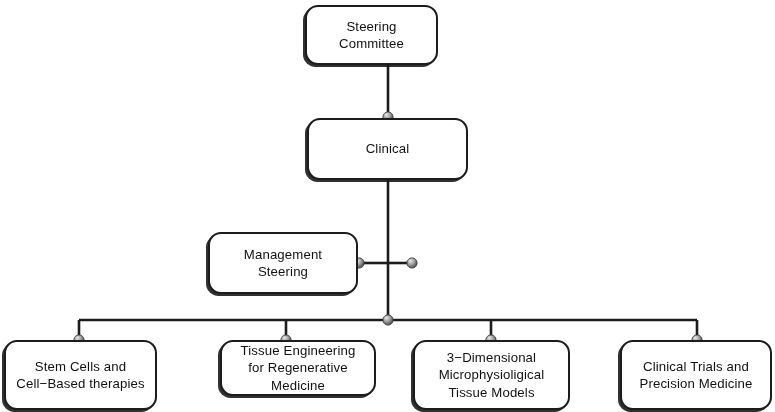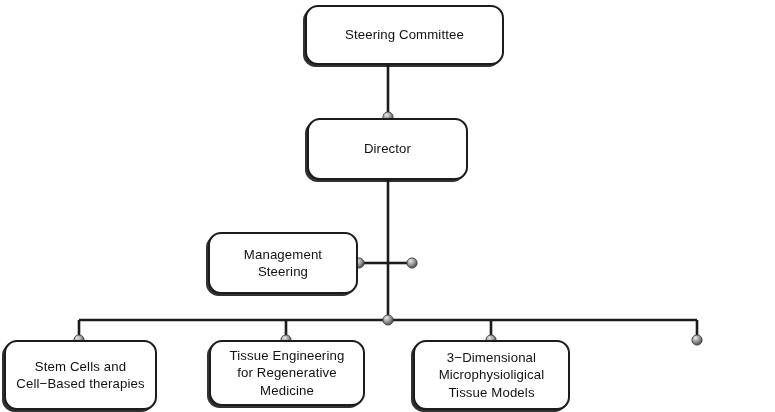--- a/index.html
+++ b/index.html
@@ -84,45 +84,49 @@
       <circle cx="359" cy="263" r="5.1"></circle>
       <circle cx="412" cy="263" r="5.1"></circle>
       <circle cx="388" cy="320" r="5.1"></circle>
       <circle cx="79" cy="340" r="5.1"></circle>
       <circle cx="286" cy="340" r="5.1"></circle>
       <circle cx="491" cy="340" r="5.1"></circle>
       <circle cx="697" cy="340" r="5.1"></circle>
     </g>
   </svg>
 
-  <div class="node" style="left:305px; top:5px; width:199px; height:60px;">
+  <div class="node" style="left:305px; top:5px; width:133px; height:60px;">
     <span class="node-label">Steering Committee</span>
   </div>
 
   <div class="node" style="left:307px; top:118px; width:161px; height:62px;">
-    <span class="node-label">Director</span>
+    <span class="node-label">Clinical</span>
   </div>
 
   <div class="node" style="left:208px; top:232px; width:150px; height:62px;">
     <span class="node-label">Management
 Steering</span>
   </div>
 
 
   <div class="node" style="left:4px; top:340px; width:153px; height:70px;">
     <span class="node-label">Stem Cells and
 Cell−Based therapies</span>
   </div>
 
-  <div class="node" style="left:209px; top:340px; width:156px; height:66px;">
+  <div class="node" style="left:220px; top:340px; width:156px; height:56px;">
     <span class="node-label">Tissue Engineering
 for Regenerative
 Medicine</span>
   </div>
 
   <div class="node" style="left:413px; top:340px; width:157px; height:70px;">
     <span class="node-label">3−Dimensional
 Microphysioligical
 Tissue Models</span>
   </div>
 
+  <div class="node" style="left:620px; top:340px; width:152px; height:70px;">
+    <span class="node-label">Clinical Trials and
+Precision Medicine</span>
+  </div>
 
 </div>
 
 </body></html>

